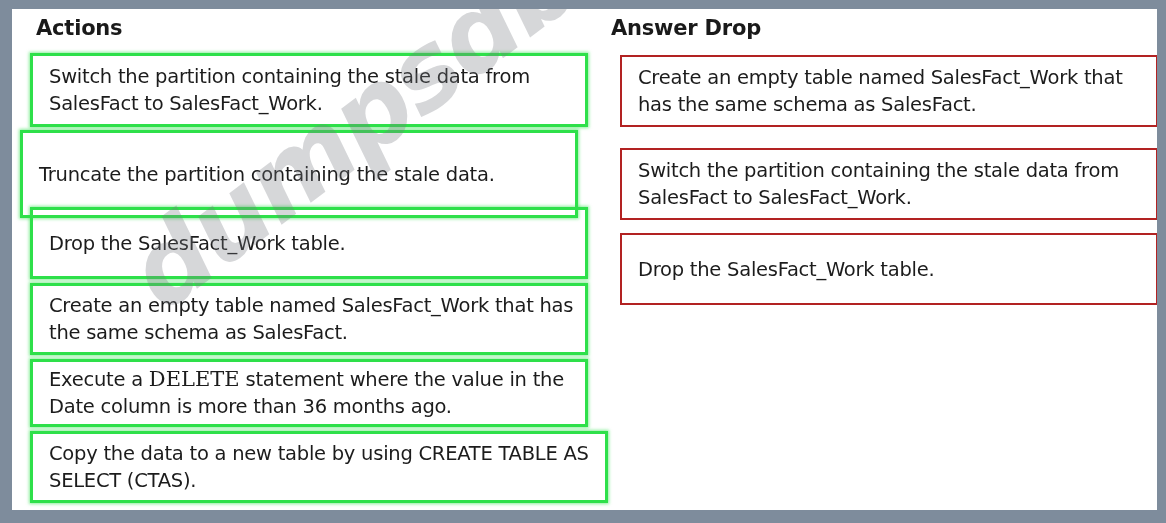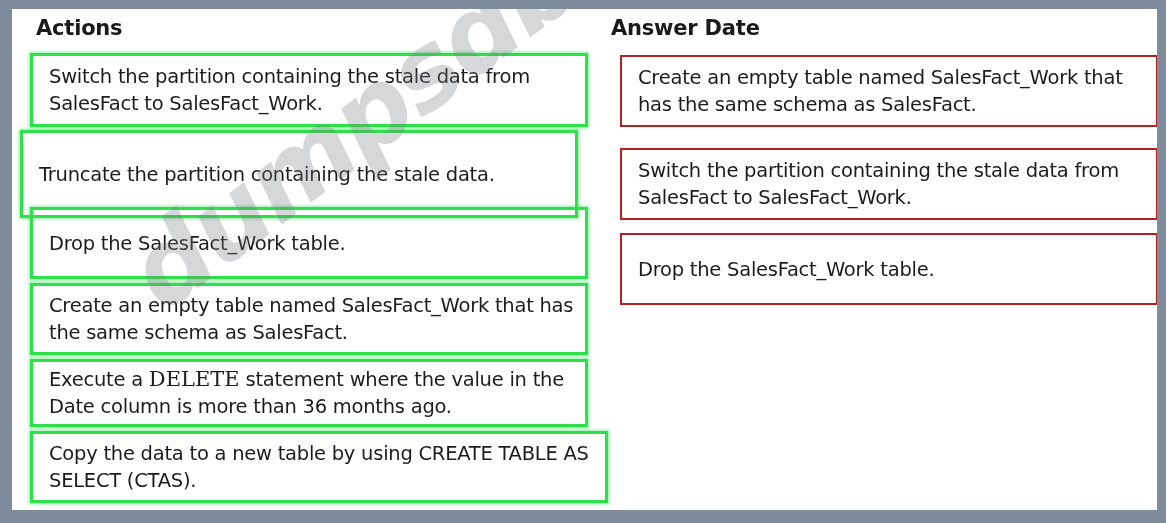--- a/index.html
+++ b/index.html
@@ -150,21 +150,21 @@
       <div class="item-box green" id="a4">
         <span class="item-text"><span>Execute a </span><span class="mono">DELETE</span><span> statement where the value in the Date column is more than 36 months ago.</span></span>
       </div>
 
       <div class="item-box green" id="a5">
         <span class="item-text">Copy the data to a new table by using CREATE TABLE AS SELECT (CTAS).</span>
       </div>
     </div>
 
     <div class="column" id="col-answer">
-      <div class="col-heading">Answer Date</div>
+      <div class="col-heading">Answer Drop</div>
 
       <div class="item-box red" id="n0">
         <span class="item-text">Create an empty table named SalesFact_Work that has the same schema as SalesFact.</span>
       </div>
 
       <div class="item-box red" id="n1">
         <span class="item-text">Switch the partition containing the stale data from SalesFact to SalesFact_Work.</span>
       </div>
 
       <div class="item-box red" id="n2">

